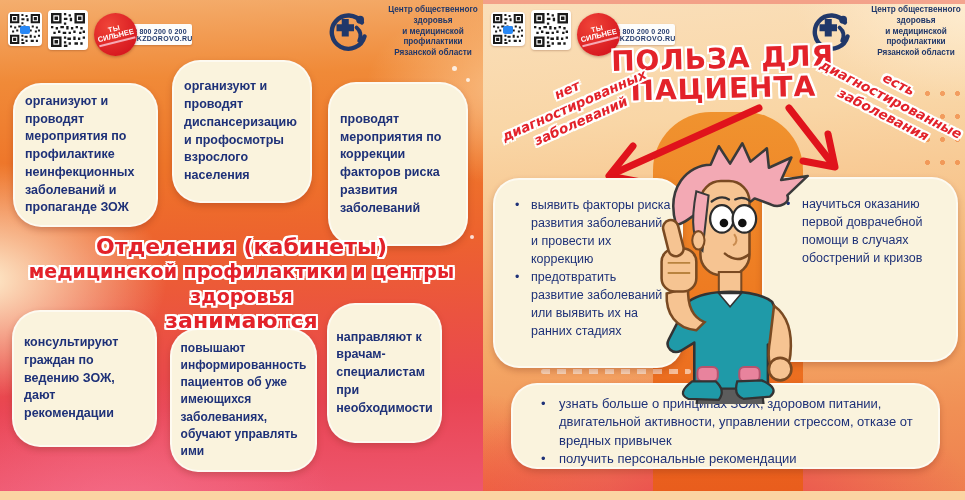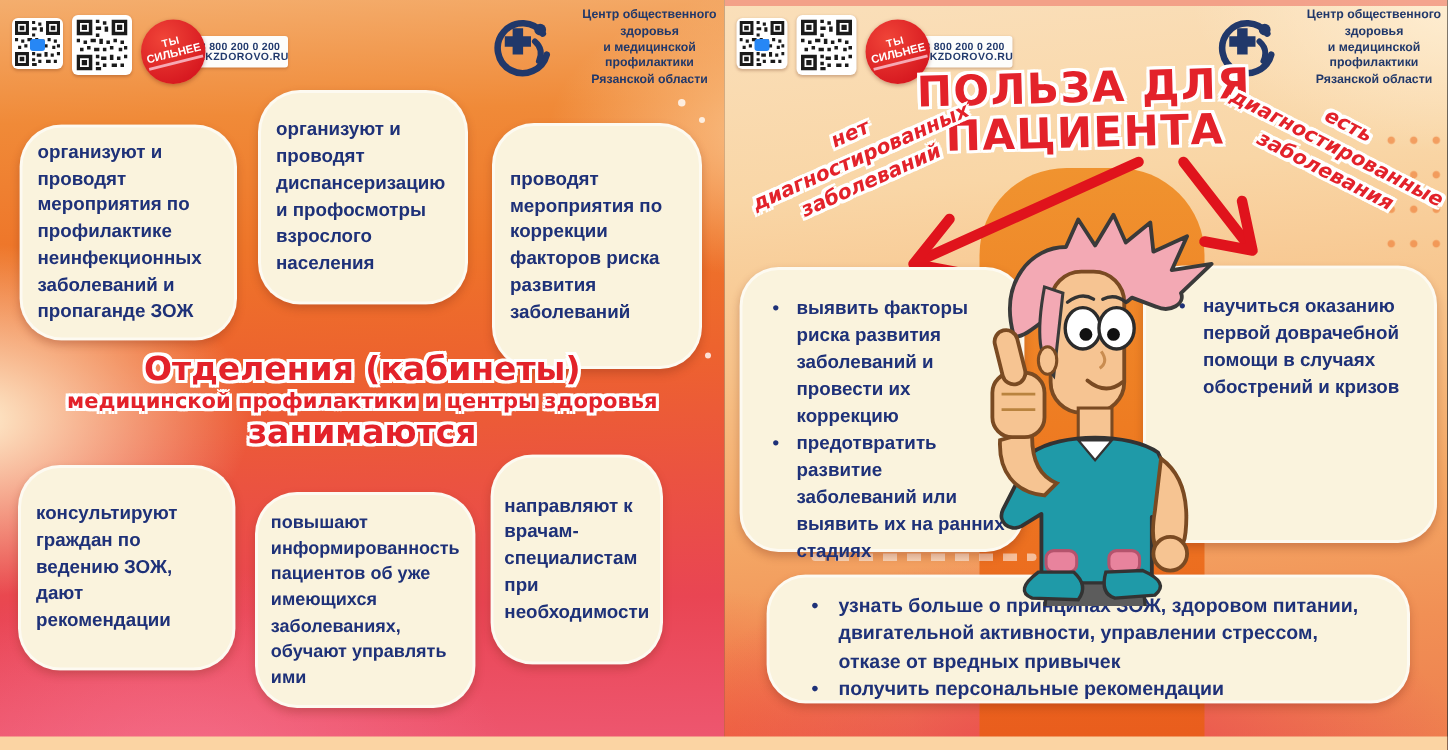--- a/index.html
+++ b/index.html
@@ -55,37 +55,37 @@
   .c4{left:12px;top:310px;width:145px;height:137px;}
   .c5{left:170px;top:328px;width:147px;height:144px;font-size:12px;}
   .c6{left:327px;top:303px;width:115px;height:140px;}
 
   
   .ow{text-shadow:-2px -2px 0 #fff,2px -2px 0 #fff,-2px 2px 0 #fff,2px 2px 0 #fff,
        -2px 0 0 #fff,2px 0 0 #fff,0 -2px 0 #fff,0 2px 0 #fff;}
   .left-title{position:absolute;left:0;top:234px;width:483px;text-align:center;z-index:4;
     color:#e3222a;font-family:"DejaVu Sans",sans-serif;font-weight:bold;}
   .lt1{font-size:22px;line-height:1.15;}
-  .lt2{font-size:14px;line-height:1.3;}
+  .lt2{font-size:19px;line-height:1.3;}
   .lt3{font-size:22px;line-height:1.1;}
   .r-title{position:absolute;left:90px;top:44px;width:300px;text-align:center;z-index:4;
     color:#e3222a;font-family:"DejaVu Sans",sans-serif;font-weight:bold;font-size:28px;line-height:1.08;
     letter-spacing:1px;transform:rotate(-1.5deg);}
   .rot-label{position:absolute;z-index:4;color:#e3222a;font-family:"DejaVu Sans",sans-serif;
     font-weight:bold;font-style:italic;font-size:13.5px;line-height:1.25;text-align:center;}
   .lab-left{left:2px;top:80px;width:178px;transform:rotate(-24deg);}
   .lab-right{left:328px;top:74px;width:160px;transform:rotate(27deg);}
 
   
   .band{position:absolute;left:170px;top:112px;width:150px;height:380px;z-index:1;
     border-radius:58px 58px 0 0;background:linear-gradient(180deg,#f0932f 0%,#ee7c22 45%,#e95d1d 100%);}
   .arrows{position:absolute;left:0;top:100px;width:482px;height:120px;z-index:2;}
   .pcard{position:absolute;background:#faf3dd;border:2px solid rgba(255,255,255,.6);border-radius:26px;
     box-shadow:0 3px 6px rgba(120,40,20,.28);box-sizing:border-box;z-index:3;
-    color:#1e3178;font-weight:bold;font-size:12.5px;line-height:1.44;}
+    color:#1e3178;font-weight:normal;font-size:12.5px;line-height:1.44;}
   .pc-left{left:10px;top:178px;width:190px;height:190px;padding:16px 10px 10px 10px;}
   .pc-right{left:279px;top:177px;width:196px;height:185px;padding:16px 8px 10px 12px;}
   .pc-bottom{left:28px;top:383px;width:429px;height:86px;padding:10px 16px;font-size:13px;line-height:1.42;}
   .bullet-item{position:relative;padding-left:26px;text-align:left;}
   .bullet-item::before{content:"•";position:absolute;left:10px;top:0;}
   .pc-bottom .bullet-item{padding-left:30px;}
   .pc-bottom .bullet-item::before{left:12px;}
   .mascot{position:absolute;left:152px;top:138px;width:184px;height:266px;z-index:5;}
   .mascot svg{display:block;width:100%;height:100%;}
 

